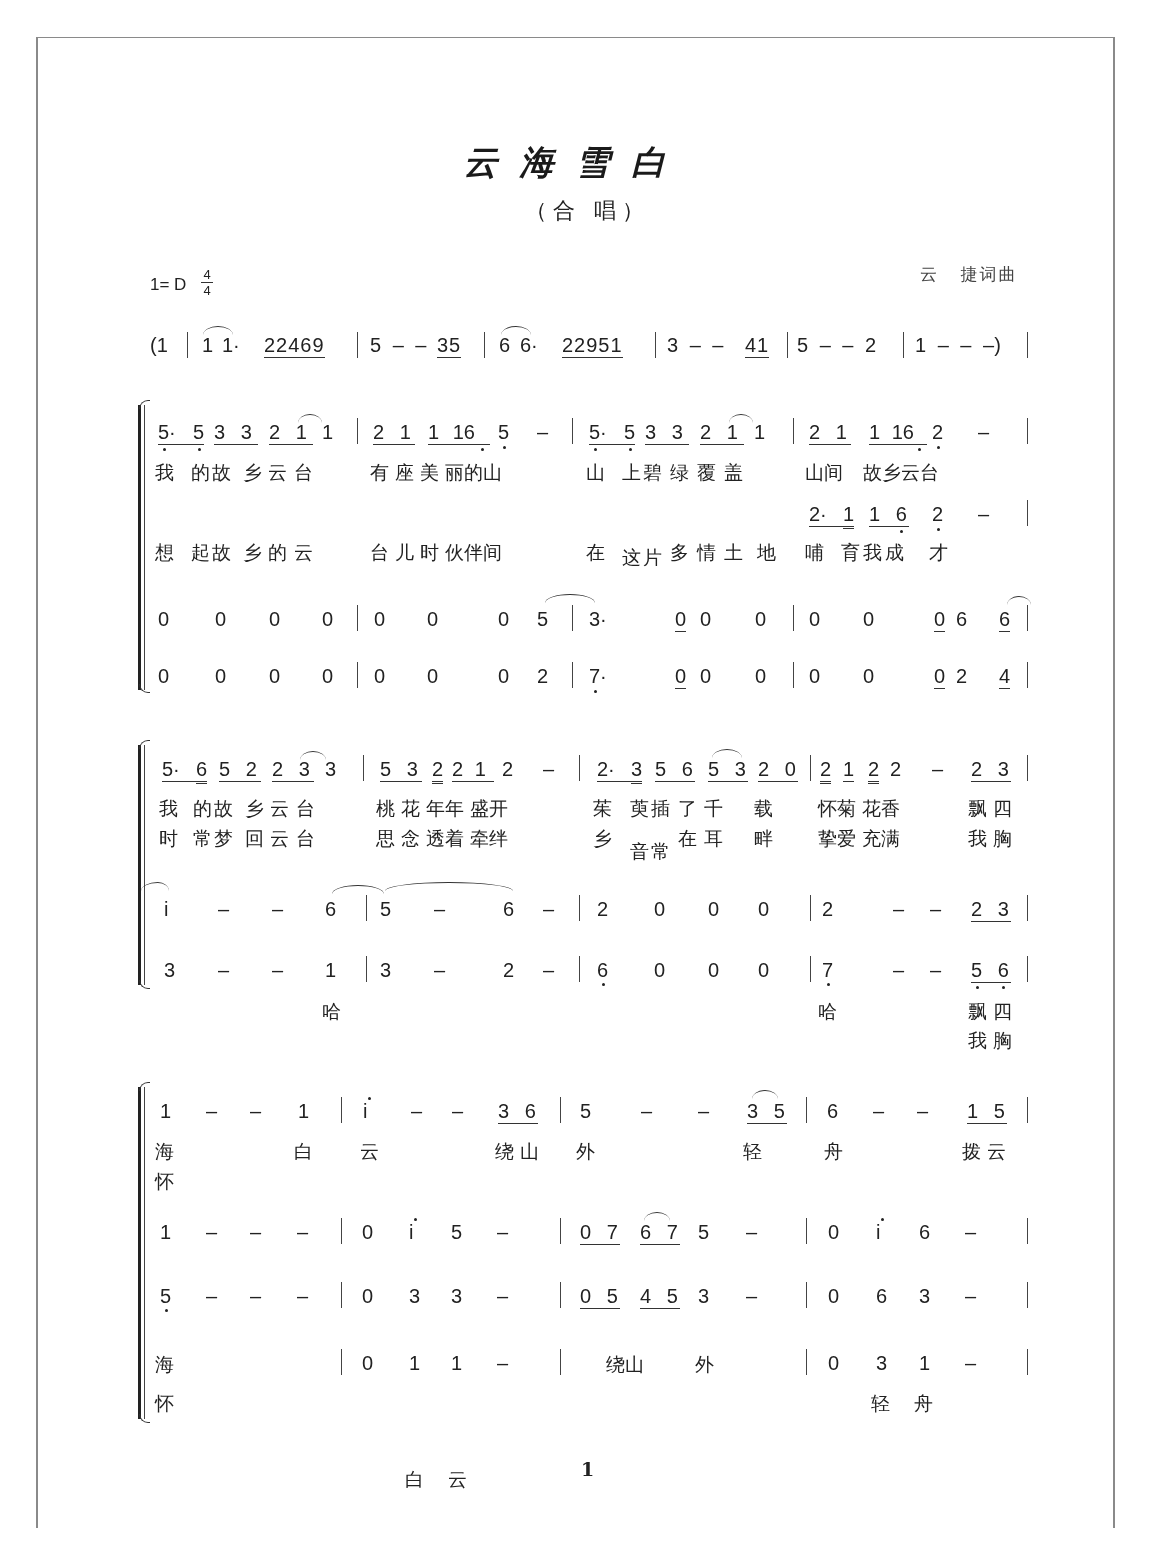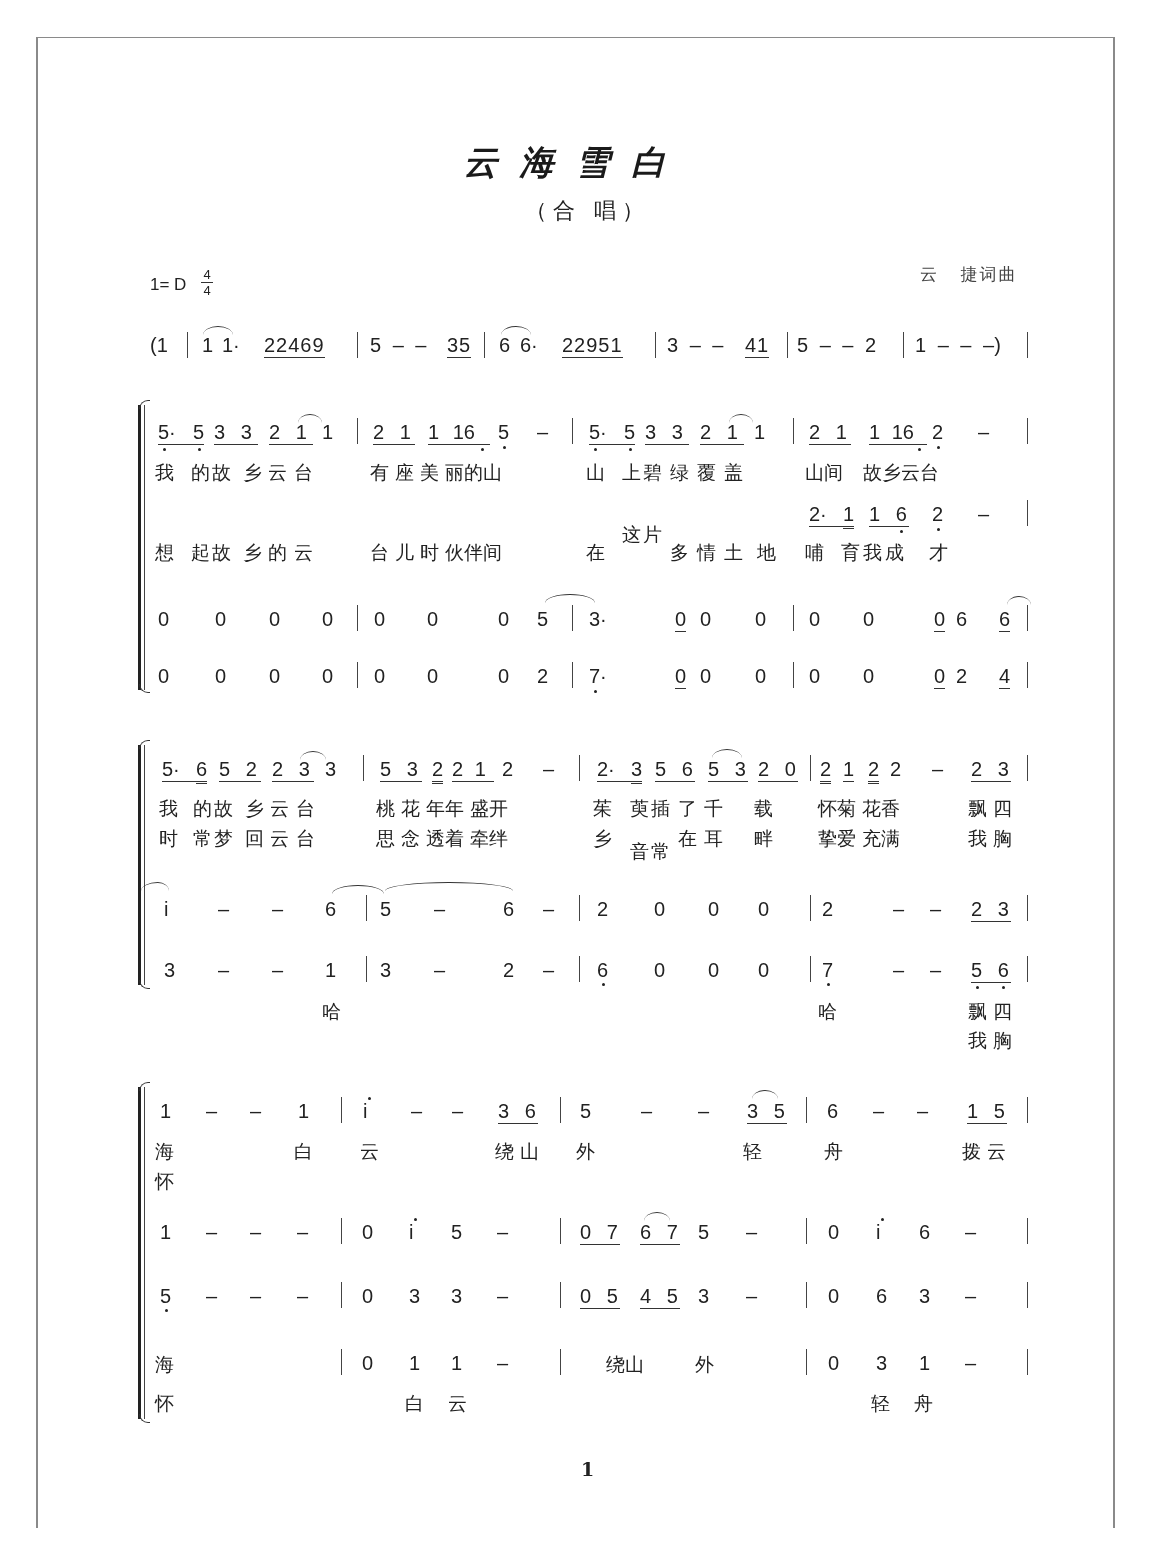--- a/index.html
+++ b/index.html
@@ -50,21 +50,21 @@
 
 <div>
   <span class="tok" style="left:150px;top:334px;">(1</span>
   <div class="bar" style="left:187px;top:332px;"></div>
   <div class="slur" style="left:203px;top:326px;width:30px;"></div>
   <span class="tok" style="left:202px;top:334px;">1</span>
   <span class="tok" style="left:222px;top:334px;">1·</span>
   <span class="tok u" style="left:264px;top:334px;letter-spacing:1px;">22469</span>
   <div class="bar" style="left:357px;top:332px;"></div>
   <span class="tok" style="left:370px;top:334px;word-spacing:6px;">5 – –</span>
-  <span class="tok u" style="left:447px;top:334px;letter-spacing:1px;">35</span>
+  <span class="tok u" style="left:437px;top:334px;letter-spacing:1px;">35</span>
   <div class="bar" style="left:484px;top:332px;"></div>
   <div class="slur" style="left:501px;top:326px;width:30px;"></div>
   <span class="tok" style="left:499px;top:334px;">6</span>
   <span class="tok" style="left:520px;top:334px;">6·</span>
   <span class="tok u" style="left:562px;top:334px;letter-spacing:1px;">22951</span>
   <div class="bar" style="left:655px;top:332px;"></div>
   <span class="tok" style="left:667px;top:334px;word-spacing:6px;">3 – –</span>
   <span class="tok u" style="left:745px;top:334px;letter-spacing:1px;">41</span>
   <div class="bar" style="left:787px;top:332px;"></div>
   <span class="tok" style="left:797px;top:334px;word-spacing:6px;">5 – – 2</span>
@@ -136,21 +136,21 @@
   <span class="tok" style="left:978px;top:503px;">–</span>
   <div class="bar" style="left:1027px;top:500px;"></div>
 
   <span class="lyr" style="left:155px;top:541px;">想</span>
   <span class="lyr" style="left:191px;top:541px;">起故</span>
   <span class="lyr" style="left:243px;top:541px;">乡</span>
   <span class="lyr" style="left:268px;top:541px;">的</span>
   <span class="lyr" style="left:294px;top:541px;">云</span>
   <span class="lyr" style="left:370px;top:541px;letter-spacing:0px;">台 儿 时 伙伴间</span>
   <span class="lyr" style="left:586px;top:541px;">在</span>
-  <span class="lyr" style="left:622px;top:523px;">这片</span>
+  <span class="lyr" style="left:622px;top:546px;">这片</span>
   <span class="lyr" style="left:670px;top:541px;">多</span>
   <span class="lyr" style="left:697px;top:541px;">情</span>
   <span class="lyr" style="left:724px;top:541px;letter-spacing:4px;">土 地</span>
   <span class="lyr" style="left:805px;top:541px;">哺</span>
   <span class="lyr" style="left:841px;top:541px;letter-spacing:3px;">育我成</span>
   <span class="lyr" style="left:929px;top:541px;">才</span>
 
   <span class="tok" style="left:158px;top:608px;">0</span>
   <span class="tok" style="left:215px;top:608px;">0</span>
   <span class="tok" style="left:269px;top:608px;">0</span>
@@ -411,17 +411,17 @@
   <span class="lyr" style="left:606px;top:1353px;letter-spacing:0px;">绕山</span>
   <span class="lyr" style="left:695px;top:1353px;">外</span>
   <div class="bar" style="left:806px;top:1349px;"></div>
   <span class="tok" style="left:828px;top:1352px;">0</span>
   <span class="tok" style="left:876px;top:1352px;">3</span>
   <span class="tok" style="left:919px;top:1352px;">1</span>
   <span class="tok" style="left:965px;top:1352px;">–</span>
   <div class="bar" style="left:1027px;top:1349px;"></div>
 
   <span class="lyr" style="left:155px;top:1392px;">怀</span>
-  <span class="lyr" style="left:405px;top:1392px;word-spacing:14px;">白 云</span>
+  <span class="lyr" style="left:405px;top:1468px;word-spacing:14px;">白 云</span>
   <span class="lyr" style="left:871px;top:1392px;word-spacing:14px;">轻 舟</span>
 </div>
 
 <div class="pagenum">1</div>
 
 </body></html>

